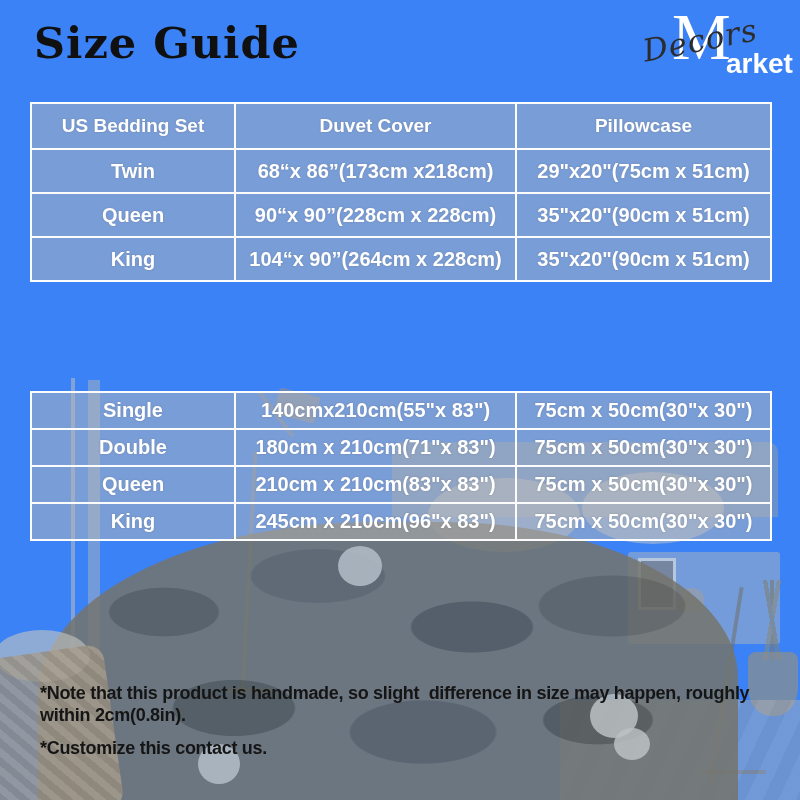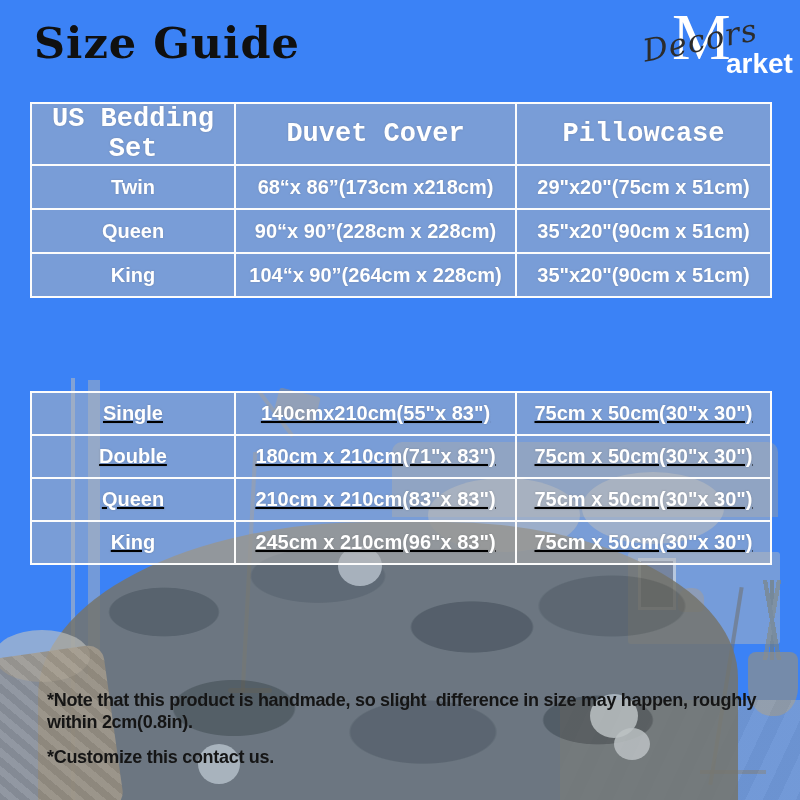--- a/index.html
+++ b/index.html
@@ -60,32 +60,32 @@
     color:#ffffff;font-weight:400;}
   .brand .arket{position:absolute;left:78px;top:38px;font-family:Liberation Sans, sans-serif;font-size:28px;
     font-weight:700;color:#ffffff;}
   .brand .script{position:absolute;left:-6px;top:12px;font-family:"DejaVu Serif",serif;font-style:italic;
     font-size:31px;color:#2c2c2c;transform:rotate(-11deg);letter-spacing:1px;}
 
   table.size{position:absolute;left:30px;width:740px;border-collapse:collapse;table-layout:fixed;}
   table.size td,table.size th{border:2px solid #fcfcfc;background:rgba(184,184,184,0.5);
     color:#ffffff;text-align:center;vertical-align:middle;font-weight:700;
     text-shadow:0 0 2px rgba(90,90,90,0.35);padding:0;}
-  table.size th{font-size:27px;font-family:Liberation Mono, monospace;}
+  table.size th{font-size:19px;}
   table.size td{font-size:20px;}
   #us-table{top:102px;}
   #us-table tr.hdr{height:46px;}
   #us-table tr.row{height:44px;}
   #au-table{top:391px;}
   #au-table tr.hdr{height:51px;}
-  #au-table tr.row{height:43px;text-decoration:underline;}
+  #au-table tr.row{height:37px;}
 
   .notes{position:absolute;left:33px;top:676px;width:742px;color:#151515;font-weight:700;
     font-size:18px;line-height:1.2;letter-spacing:-0.3px;}
-  .note{white-space:pre-wrap;margin:14px;}
+  .note{white-space:pre-wrap;margin:7px;}
   .note + .note{margin-top:12px;}
 </style>
 </head>
 <body>
 
 <div class="canvas">
 
   <div class="photo">
     <div class="wall-seam"></div>
     <div class="window-edge"></div>

